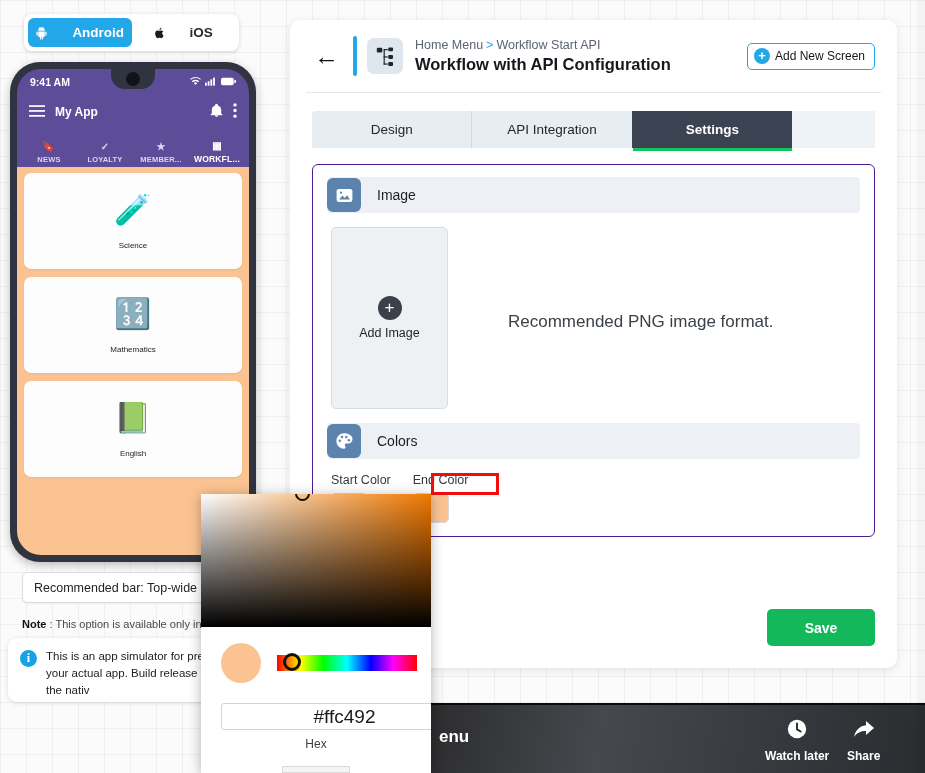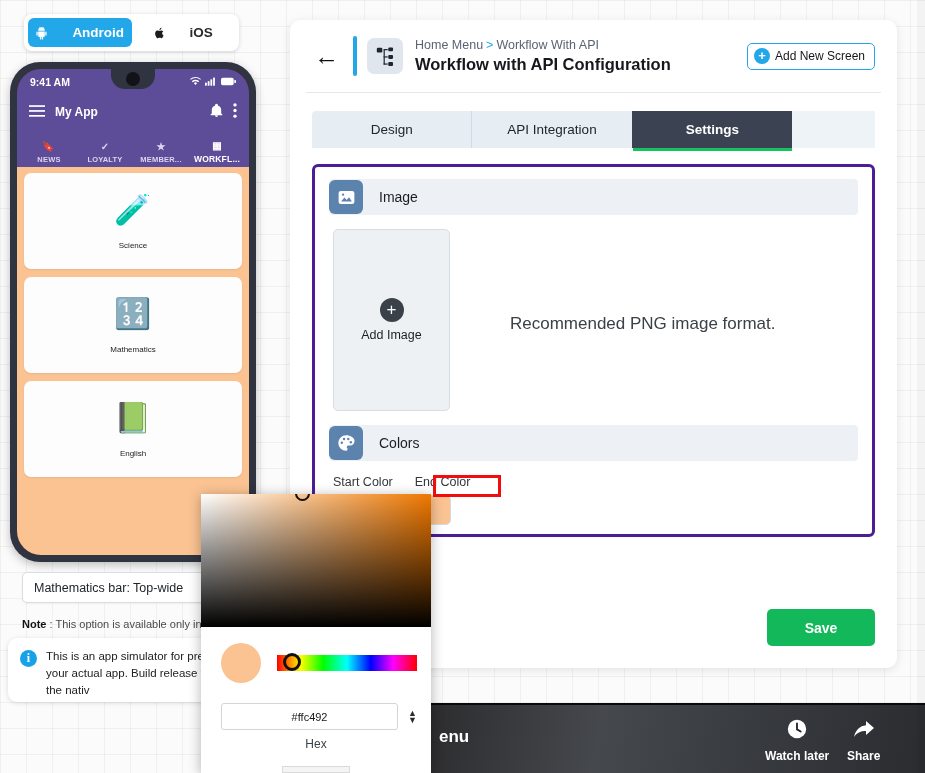--- a/index.html
+++ b/index.html
@@ -159,21 +159,21 @@
   .tab + .tab { border-left: 1px solid #d2dbe2; }
   .tab:first-child { border-radius: 4px 0 0 0; }
   .tab.active { background: #3b4252; color: #fff; font-weight: bold; border-left-color: #3b4252; }
   .tab.active::after {
     content: ""; position: absolute; left: 0; right: 0; bottom: -3px;
     height: 3px; background: #16c45f;
   }
   #tabs-tail { width: 83px; background: #eef3f7; height: 37px; }
 
   #settings-card {
-    margin: 16px 22px 0 22px; border: 3px solid #4c1d95; border-radius: 6px;
+    margin: 16px 22px 0 22px; border: 1px solid #4c1d95; border-radius: 6px;
     padding: 12px 14px 20px 14px; height: 373px; position: relative; overflow: hidden;
   }
   .section-head {
     display: flex; align-items: center; height: 36px;
     background: #edf1f6; border-radius: 4px; margin-bottom: 14px;
   }
   .section-head .sh-icon {
     width: 34px; height: 34px; background: #5b83ad; border-radius: 6px;
     margin-left: 0; display: flex; align-items: center; justify-content: center;
     flex: 0 0 auto;
@@ -247,21 +247,21 @@
       #ff0000 0%, #ffff00 17%, #00ff00 33%, #00ffff 50%,
       #0000ff 67%, #ff00ff 83%, #ff0000 100%);
   }
   #hue-cursor {
     position: absolute; left: 6px; top: -2px;
     width: 18px; height: 18px; border: 3px solid #111; border-radius: 50%;
   }
   #hex-row { display: flex; align-items: center; padding: 20px 14px 0 20px; gap: 10px; }
   #hex-input {
     flex: 1; height: 27px; border: 1px solid #cfd5da; border-radius: 3px;
-    text-align: center; font-size: 11px; color: #17191c;
+    text-align: center; font-size: 19px; color: #17191c;
     font-family: "Liberation Sans", sans-serif; background: #fff;
   }
   #hex-spin { display: flex; flex-direction: column; font-size: 9px; color: #2b2b2b; line-height: 7px; cursor: pointer; }
   #hex-caption { text-align: center; font-size: 12px; color: #3b4148; margin-top: 7px; }
   #picker-footer-stub {
     position: absolute; left: 50%; bottom: 0; transform: translateX(-50%);
     width: 68px; height: 7px; background: #f4f4f4; border: 1px solid #dadada;
   }
 
   
@@ -396,21 +396,21 @@
         </div>
         <div class="subject-card">
           <span class="emoji">📗</span>
           <span class="nm">English</span>
         </div>
       </div>
     </div>
   </div>
 
   <div id="navbar-select">
-    <span>Mathematics bar: Top-wide</span>
+    <span>Recommended bar: Top-wide</span>
   </div>
 
   <div id="note-line">
     <b>Note</b><span> : This option is available only in</span>
   </div>
 
   <div id="sim-callout">
     <span class="info-dot">i</span>
     <span class="txt">This is an app simulator for pre only, not your actual app. Build release to experience the nativ</span>
   </div>
@@ -428,21 +428,21 @@
         <rect x="15.5" y="10" width="6" height="5" rx="1.3"></rect>
         <rect x="15.5" y="19" width="6" height="5" rx="1.3"></rect>
         <rect x="9.6" y="2.6" width="5.2" height="1.5"></rect>
         <rect x="9.6" y="3.4" width="1.5" height="18.8"></rect>
         <rect x="9.6" y="11.8" width="5.2" height="1.5"></rect>
         <rect x="9.6" y="20.8" width="5.2" height="1.5"></rect>
       </svg>
     </div>
     <div>
       <div id="crumbs">
-        <span>Home Menu</span><span class="sep">&gt;</span><span>Workflow With API</span>
+        <span>Home Menu</span><span class="sep">&gt;</span><span>Workflow Start API</span>
       </div>
       <div id="panel-title">Workflow with API Configuration</div>
     </div>
     <button id="add-screen-btn">
       <span class="plus-circle">+</span>
       <span>Add New Screen</span>
     </button>
   </div>
   <div id="panel-divider"></div>
 

